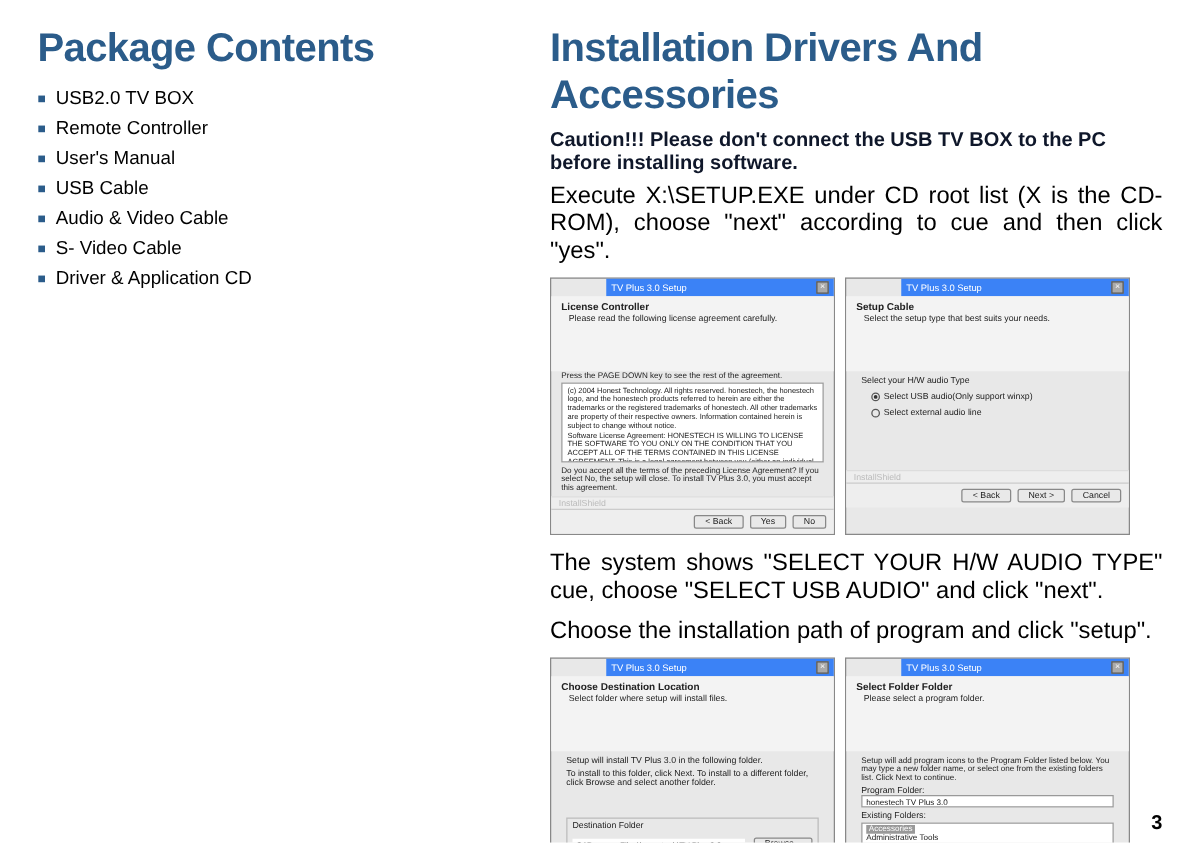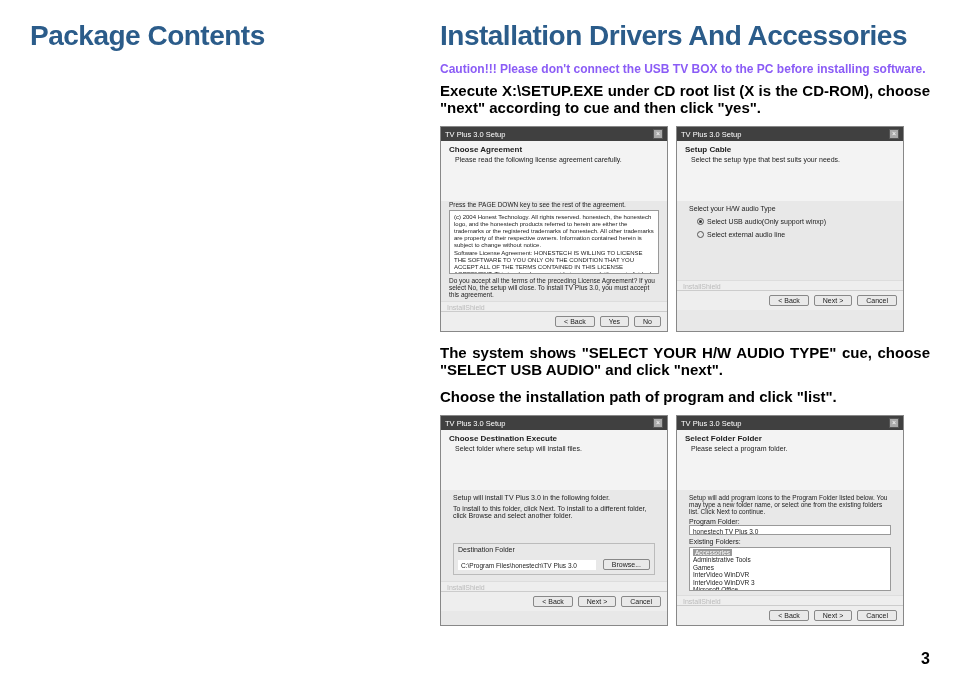--- a/index.html
+++ b/index.html
@@ -14,21 +14,21 @@
     position: relative;
   }
   .page {
     display: flex;
     gap: 50px;
   }
   .left-col { width: 360px; flex: 0 0 360px; }
   .right-col { flex: 1; }
   h1 {
     font-family: Arial, Helvetica, sans-serif;
-    font-size: 28px;
+    font-size: 32px;
     font-weight: bold;
     color: #2b5c8a;
     margin: 0 0 10px 0;
     letter-spacing: -0.5px;
   }
   ul.bullets {
     list-style: none;
     padding: 0;
     margin: 0;
     font-size: 15px;
@@ -37,51 +37,51 @@
   ul.bullets li::before {
     content: "■";
     color: #2b5c8a;
     margin-right: 8px;
     font-size: 11px;
     position: relative;
     top: -1px;
   }
   p.caution {
     font-weight: bold;
-    color: #8b5cf6;
+    color: #0f172a;
     margin: 0 0 6px 0;
-    font-size: 12px;
+    font-size: 16px;
   }
   p.body {
     margin: 0 0 10px 0;
-    font-size: 15px;
+    font-size: 19px;
     text-align: justify;
-    font-weight: bold;
   }
   .dialog-row {
     display: flex;
     gap: 8px;
     margin: 8px 0 12px 0;
   }
   .dialog {
     width: 228px;
     border: 1px solid #888;
     background: #e8e8e8;
     font-family: Tahoma, Arial, sans-serif;
     font-size: 7px;
     color: #222;
   }
   .dialog .titlebar {
-    background: #404040;
+    background: #3b82f6;
     color: #fff;
     padding: 2px 4px;
     font-size: 7.5px;
     display: flex;
     justify-content: space-between;
     align-items: center;
+    margin-left: 44px;
   }
   .dialog .closebox {
     width: 10px; height: 10px;
     background: #aaa;
     border: 1px solid #555;
     line-height: 8px;
     text-align: center;
     font-size: 7px;
   }
   .dialog .dlg-body {
@@ -161,36 +161,45 @@
     font-size: 16px;
     font-weight: bold;
   }
 </style>
 </head>
 <body>
 
 <div class="page">
   <div class="left-col">
     <h1>Package Contents</h1>
+    <ul class="bullets">
+      <li>USB2.0 TV BOX</li>
+      <li>Remote Controller</li>
+      <li>User's Manual</li>
+      <li>USB Cable</li>
+      <li>Audio &amp; Video Cable</li>
+      <li>S- Video Cable</li>
+      <li>Driver &amp; Application CD</li>
+    </ul>
   </div>
 
   <div class="right-col">
     <h1>Installation Drivers And Accessories</h1>
     <p class="caution">Caution!!! Please don't connect the USB TV BOX to the PC before installing software.</p>
     <p class="body">Execute X:\SETUP.EXE under CD root list (X is the CD-ROM), choose "next" according to cue and then click "yes".</p>
 
     <div class="dialog-row">
 
       <div class="dialog">
         <div class="titlebar">
           <span>TV Plus 3.0 Setup</span>
           <span class="closebox">×</span>
         </div>
         <div class="dlg-body">
-          <div class="section-title">Choose Agreement</div>
+          <div class="section-title">License Controller</div>
           <div class="sub">Please read the following license agreement carefully.</div>
         </div>
         <div style="padding:0 8px;">
           <div style="font-size:6.5px;">Press the PAGE DOWN key to see the rest of the agreement.</div>
           <div class="white-box">
             <p>(c) 2004 Honest Technology. All rights reserved. honestech, the honestech logo, and the honestech products referred to herein are either the trademarks or the registered trademarks of honestech. All other trademarks are property of their respective owners. Information contained herein is subject to change without notice.</p>
             <p>Software License Agreement: HONESTECH IS WILLING TO LICENSE THE SOFTWARE TO YOU ONLY ON THE CONDITION THAT YOU ACCEPT ALL OF THE TERMS CONTAINED IN THIS LICENSE AGREEMENT. This is a legal agreement between you (either an individual end-user or an entity) and honestech. By using the software, you are agreeing to be bound by the terms and conditions of this Agreement. If</p>
           </div>
           <div style="font-size:6.5px;margin:3px 0;">Do you accept all the terms of the preceding License Agreement? If you select No, the setup will close. To install TV Plus 3.0, you must accept this agreement.</div>
         </div>
@@ -225,31 +234,31 @@
         <div class="installshield">InstallShield</div>
         <div class="buttons">
           <span class="btn">&lt; Back</span>
           <span class="btn">Next &gt;</span>
           <span class="btn">Cancel</span>
         </div>
       </div>
     </div>
 
     <p class="body">The system shows "SELECT YOUR H/W AUDIO TYPE" cue, choose "SELECT USB AUDIO" and click "next".</p>
-    <p class="body">Choose the installation path of program and click "list".</p>
+    <p class="body">Choose the installation path of program and click "setup".</p>
 
     <div class="dialog-row">
 
       <div class="dialog">
         <div class="titlebar">
           <span>TV Plus 3.0 Setup</span>
           <span class="closebox">×</span>
         </div>
         <div class="dlg-body">
-          <div class="section-title">Choose Destination Execute</div>
+          <div class="section-title">Choose Destination Location</div>
           <div class="sub">Select folder where setup will install files.</div>
         </div>
         <div style="padding:4px 12px 6px 12px;">
           <div style="font-size:7px;margin-bottom:4px;">Setup will install TV Plus 3.0 in the following folder.</div>
           <div style="font-size:7px;margin-bottom:24px;">To install to this folder, click Next. To install to a different folder, click Browse and select another folder.</div>
           <div style="border:1px solid #bbb;padding:2px 4px 4px 4px;">
             <div style="font-size:7px;">Destination Folder</div>
             <div class="field-row">
               <div class="field-box" style="border:none;">C:\Program Files\honestech\TV Plus 3.0</div>
               <span class="btn">Browse...</span>

